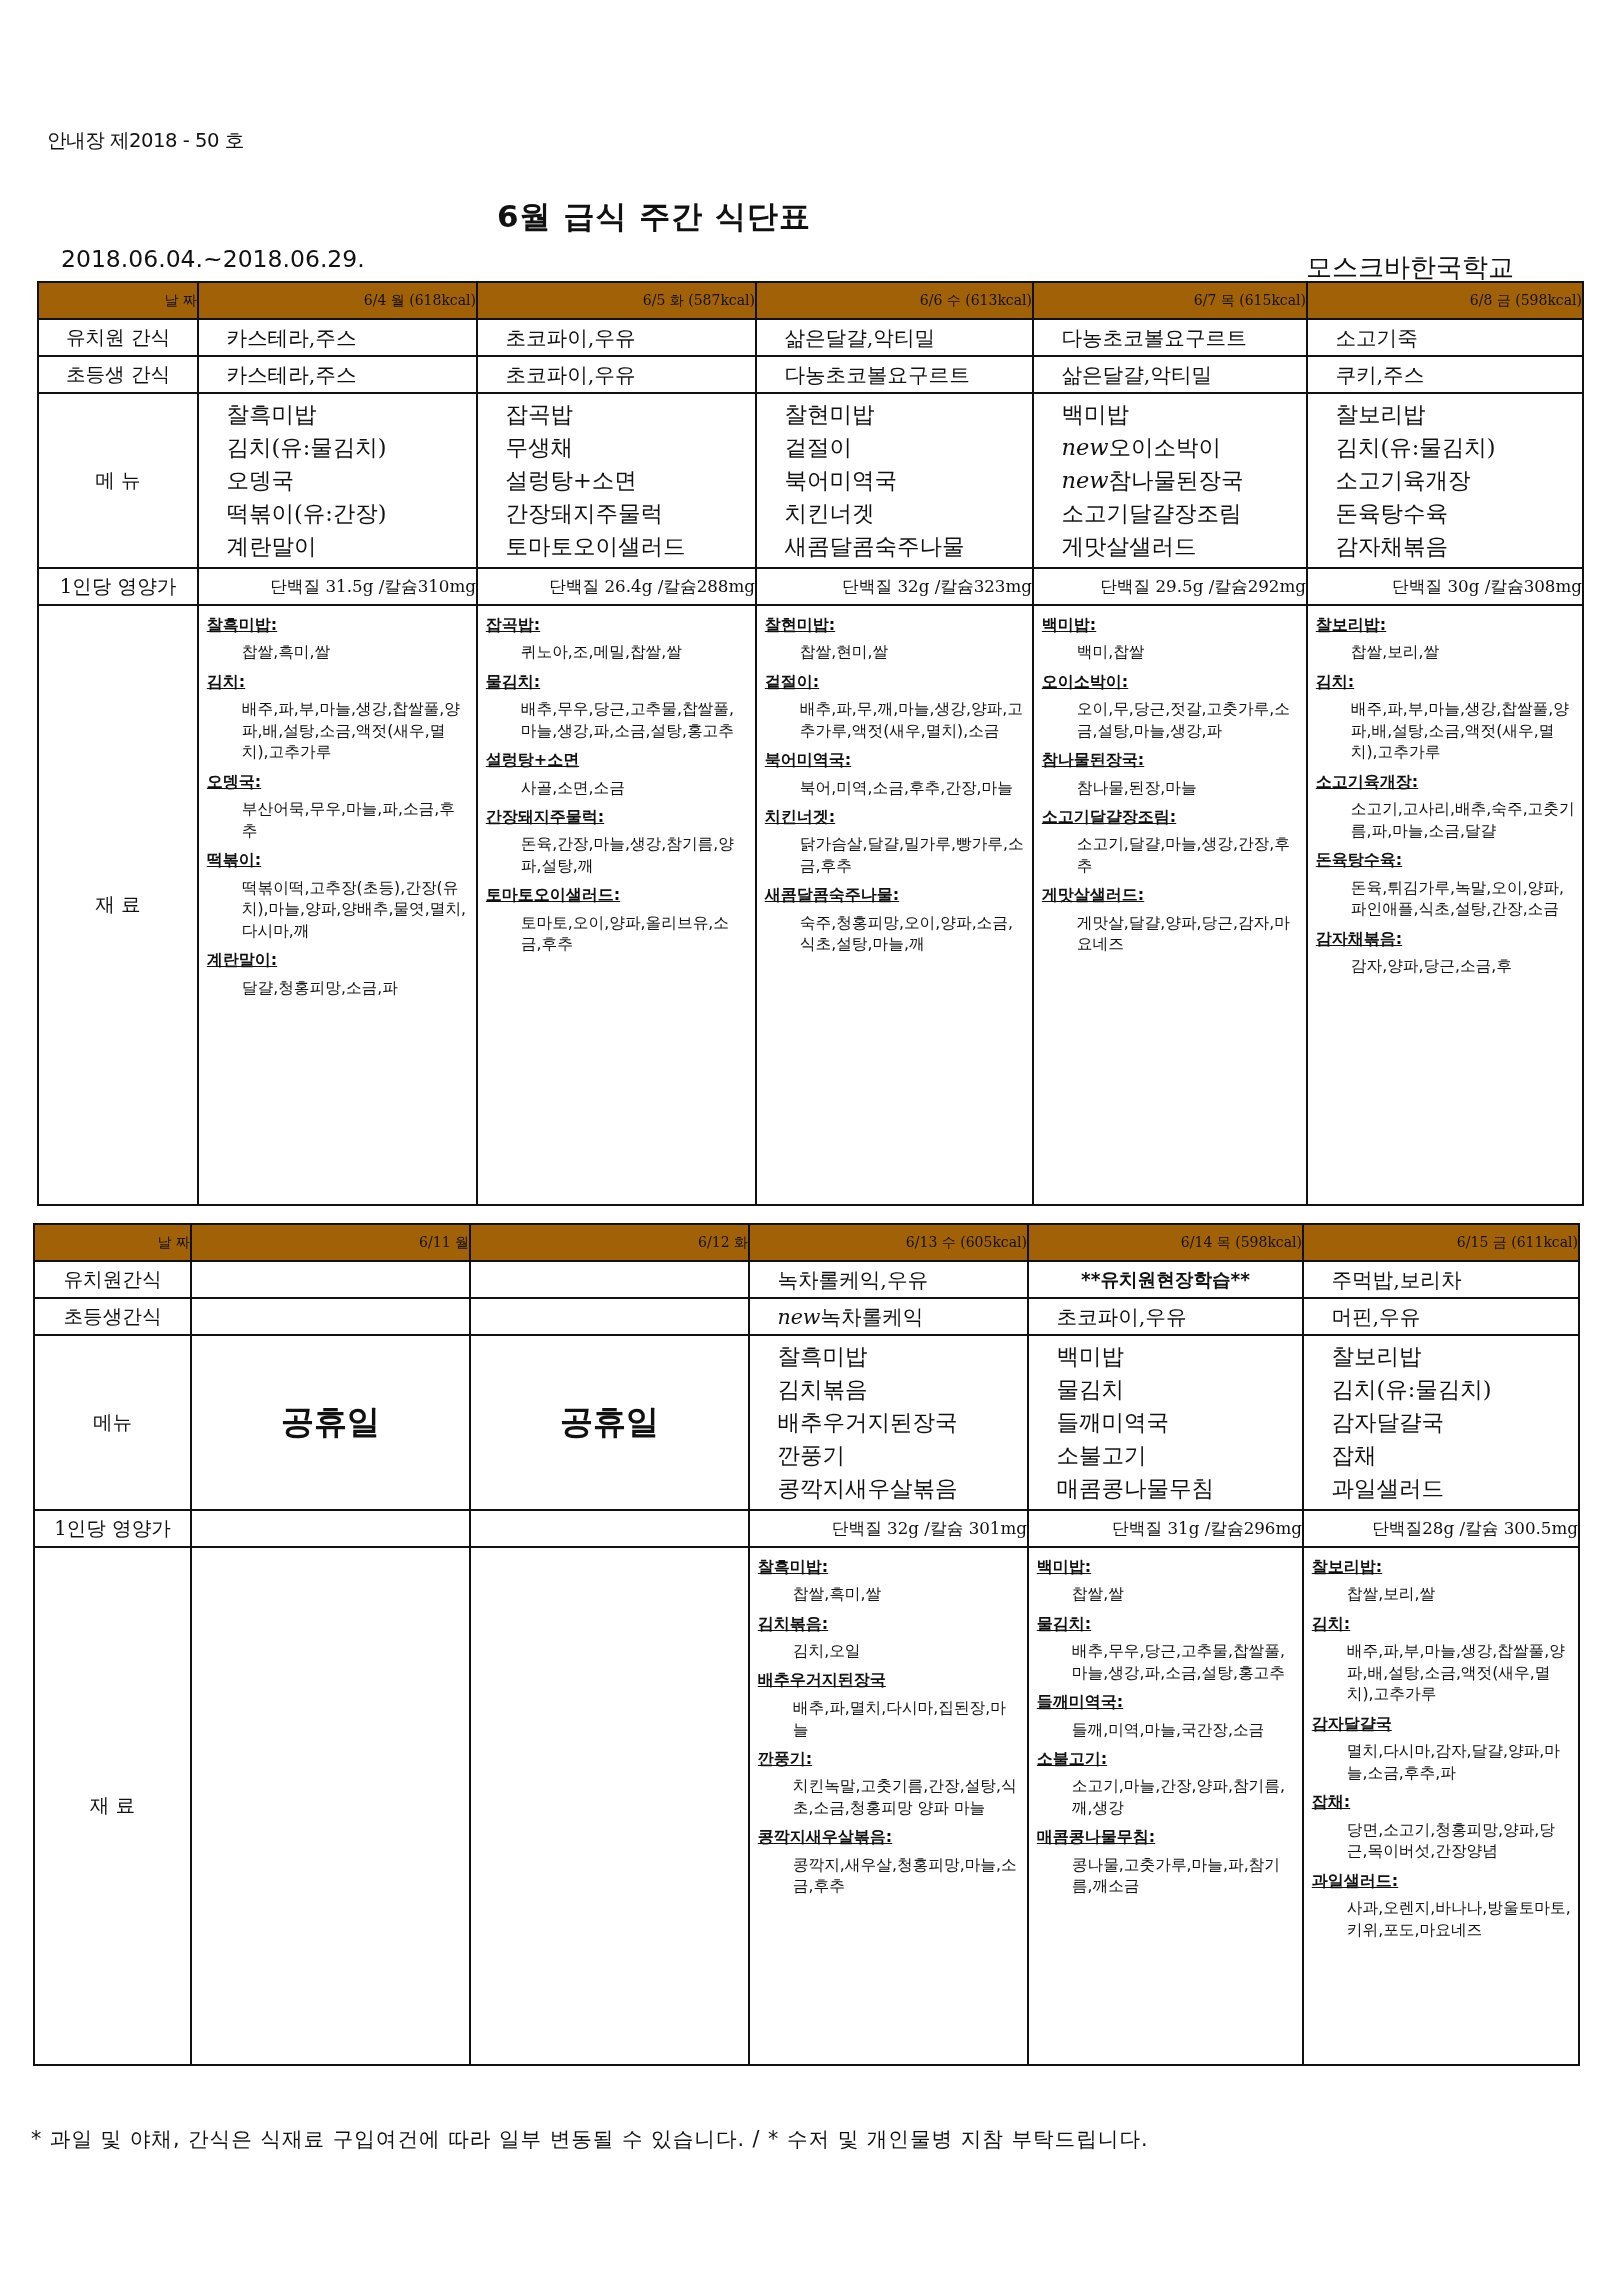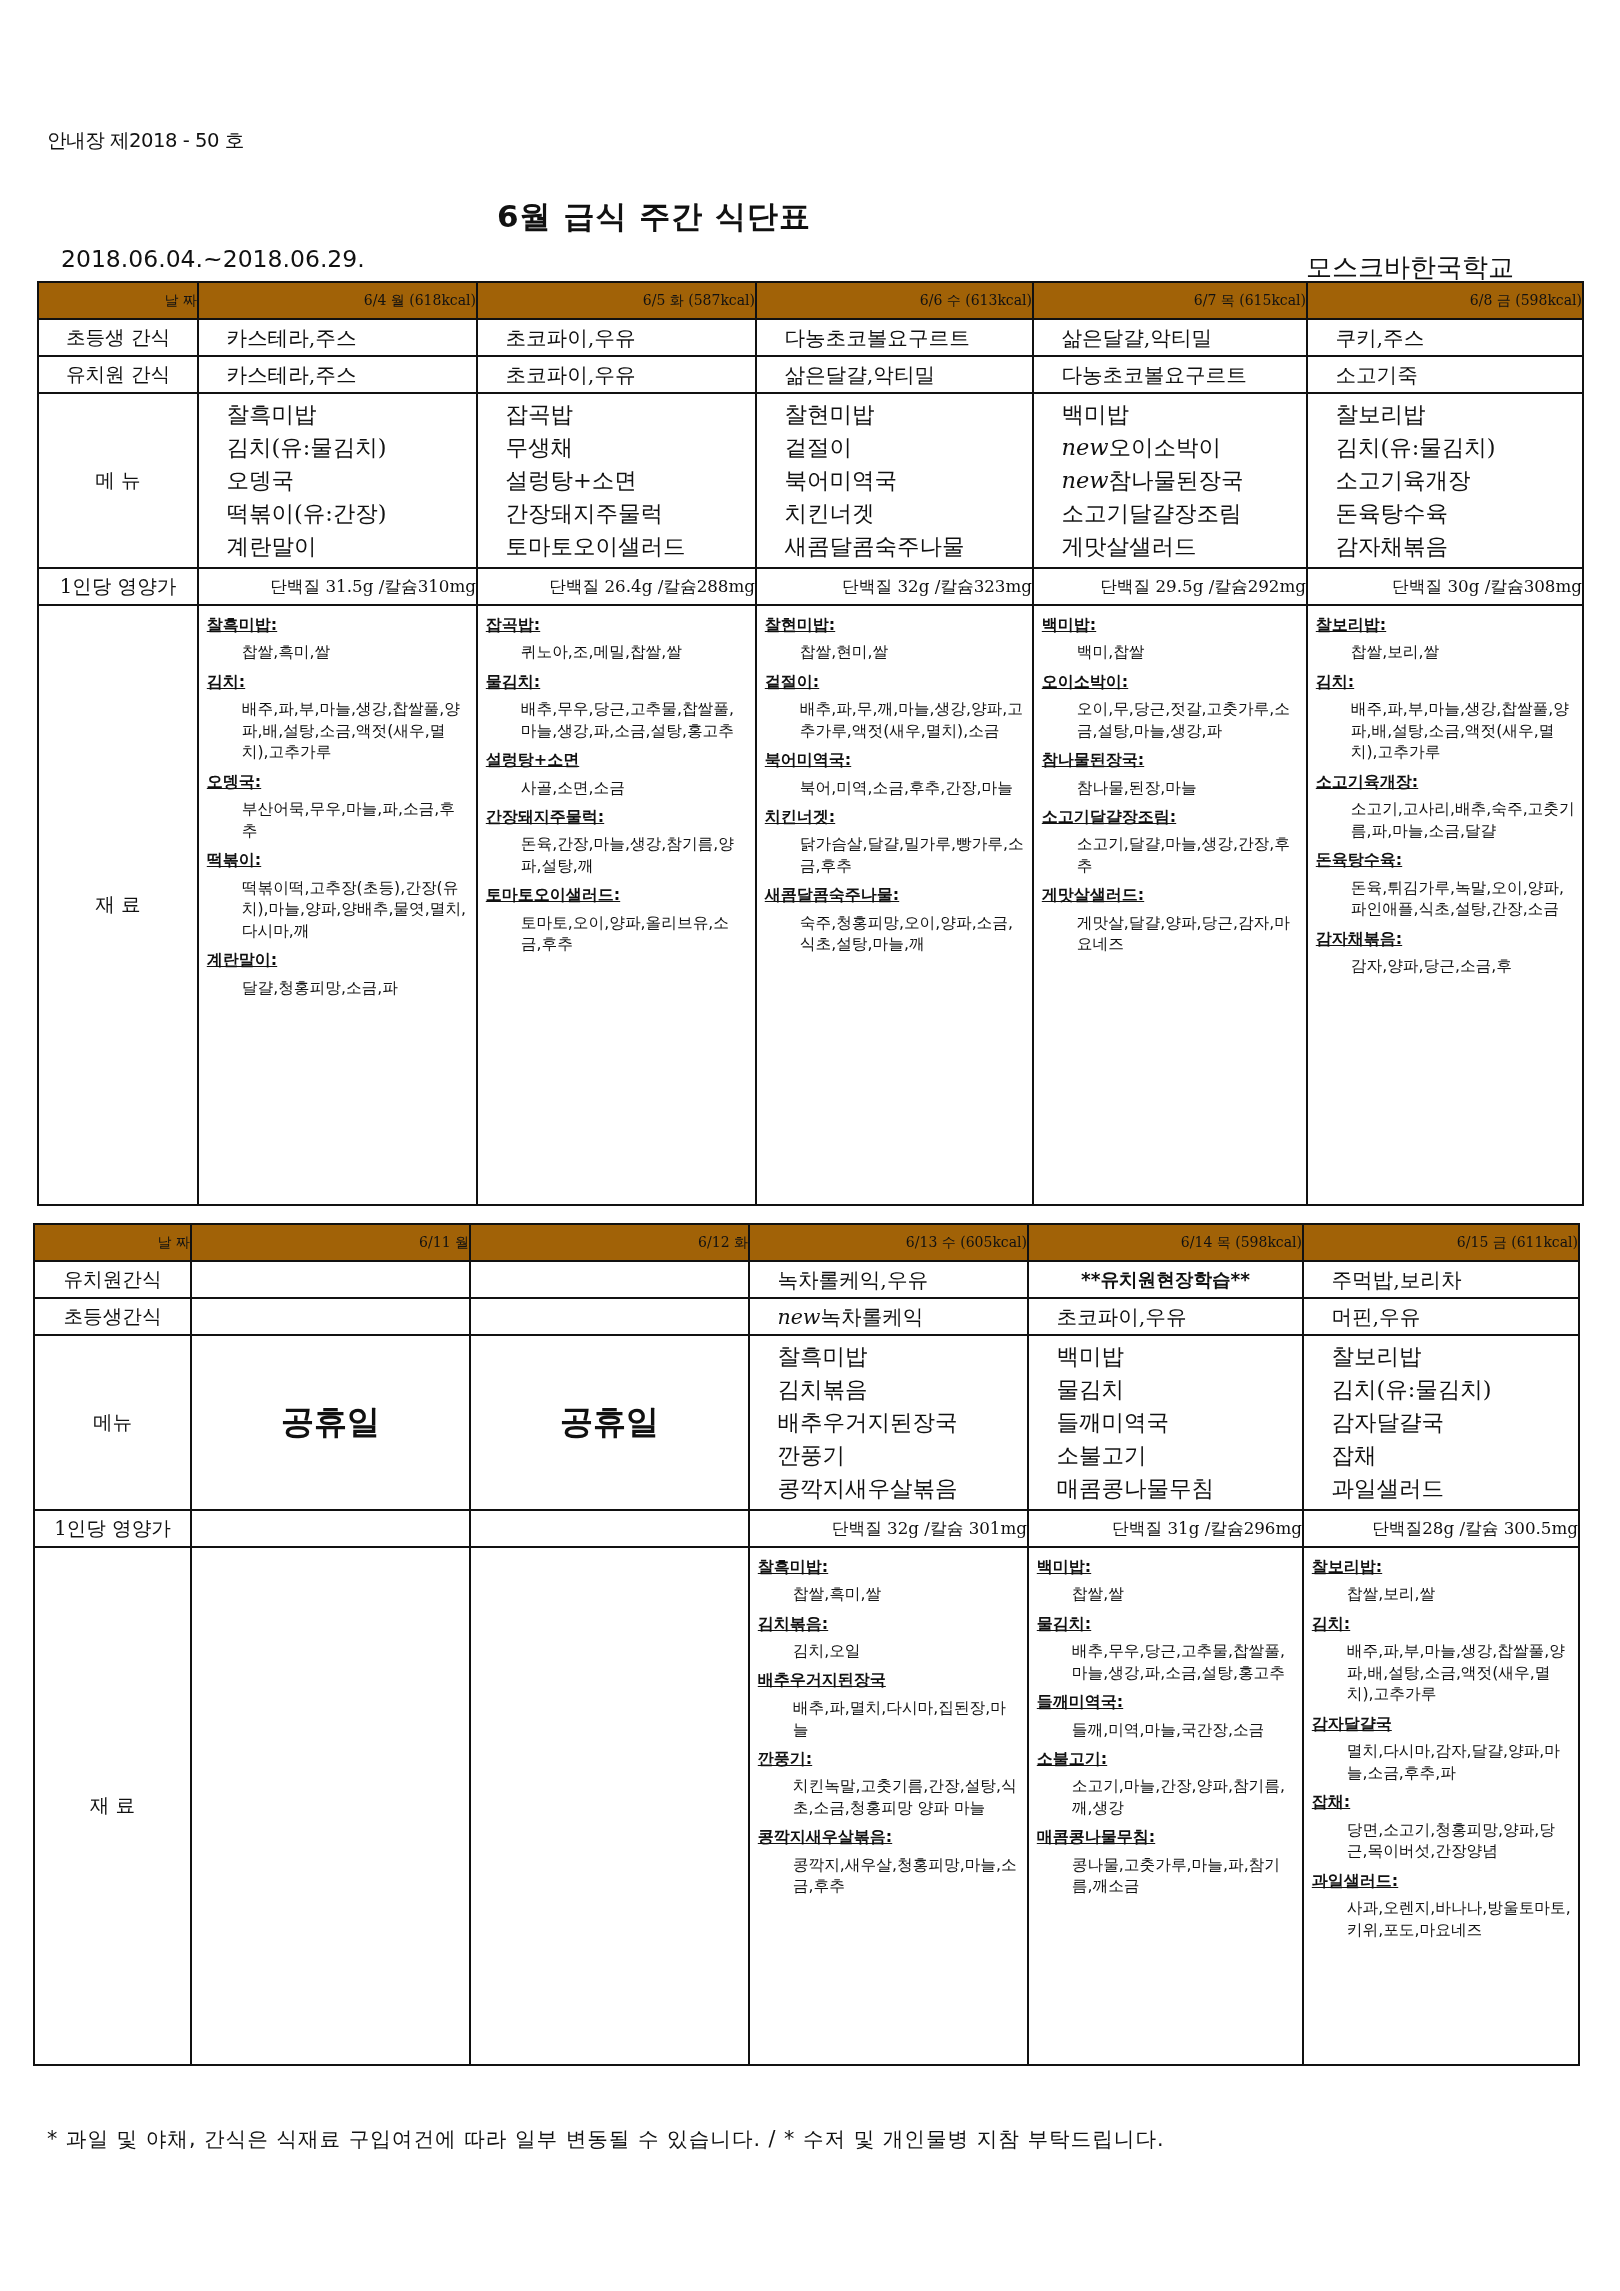--- a/index.html
+++ b/index.html
@@ -14,21 +14,21 @@
   .lbl{text-align:center;font-size:19.6px;}
   .snack{font-size:20.6px;padding-left:27.4px !important;height:35px;}
   .snack.c{text-align:center;padding-left:0 !important;font-weight:bold;font-family:"DejaVu Sans","Liberation Sans",sans-serif;font-size:18.6px;}
   .meal{font-size:22.5px;line-height:33px;padding:3.9px 0 3.9px 27.4px !important;}
   .nut{font-size:16.7px;text-align:right;height:35px;white-space:nowrap;}
   .ing{vertical-align:top !important;padding:5.9px 5.9px 3.9px 7.8px !important;font-size:15.7px;line-height:21.6px;font-family:"DejaVu Sans","Liberation Sans",sans-serif;}
   .ing .dish{text-decoration:underline;font-weight:bold;font-size:16px;margin-top:2px;}
   .ing .items{padding-left:35px;margin:5.9px 0 7.8px 0;}
   .holiday{text-align:center;font-family:"DejaVu Sans","Liberation Sans",sans-serif;font-size:33px;font-weight:bold;}
   .new{font-style:italic;font-family:"DejaVu Serif","Liberation Serif",serif;}
-  .footer{position:absolute;left:47px;top:2125px;font-family:"DejaVu Sans","Liberation Sans",sans-serif;font-size:20.6px;letter-spacing:1px;}
+  .footer{position:absolute;left:31px;top:2125px;font-family:"DejaVu Sans","Liberation Sans",sans-serif;font-size:20.6px;letter-spacing:1px;}
 </style>
 </head>
 <body>
 
 <div class="notice-no">안내장 제2018 - 50 호</div>
 <div class="title">6월 급식 주간 식단표</div>
 <div class="period">2018.06.04.~2018.06.29.</div>
 <div class="school">모스크바한국학교</div>
 
 <table class="menu" style="left:37px;top:281px;width:1547px;">
@@ -43,34 +43,34 @@
   <tbody>
       <tr class="hdr">
     <td>날 짜</td>
     <td>6/4 월 (618kcal)</td>
     <td>6/5 화 (587kcal)</td>
     <td>6/6 수 (613kcal)</td>
     <td>6/7 목 (615kcal)</td>
     <td>6/8 금 (598kcal)</td>
   </tr>
   <tr>
+    <td class="lbl">유치원 간식</td>
+    <td class="snack">카스테라,주스</td>
+    <td class="snack">초코파이,우유</td>
+    <td class="snack">삶은달걀,악티밀</td>
+    <td class="snack">다농초코볼요구르트</td>
+    <td class="snack">소고기죽</td>
+  </tr>
+  <tr>
     <td class="lbl">초등생 간식</td>
     <td class="snack">카스테라,주스</td>
     <td class="snack">초코파이,우유</td>
     <td class="snack">다농초코볼요구르트</td>
     <td class="snack">삶은달걀,악티밀</td>
     <td class="snack">쿠키,주스</td>
-  </tr>
-  <tr>
-    <td class="lbl">유치원 간식</td>
-    <td class="snack">카스테라,주스</td>
-    <td class="snack">초코파이,우유</td>
-    <td class="snack">삶은달걀,악티밀</td>
-    <td class="snack">다농초코볼요구르트</td>
-    <td class="snack">소고기죽</td>
   </tr>
   <tr style="height:171px;">
     <td class="lbl">메 뉴</td>
     <td class="meal">
           <div>찰흑미밥</div>
           <div>김치(유:물김치)</div>
           <div>오뎅국</div>
           <div>떡볶이(유:간장)</div>
           <div>계란말이</div>
         </td>

